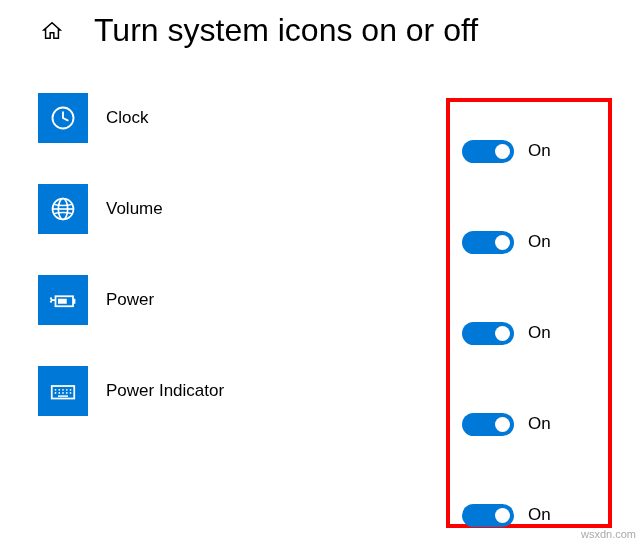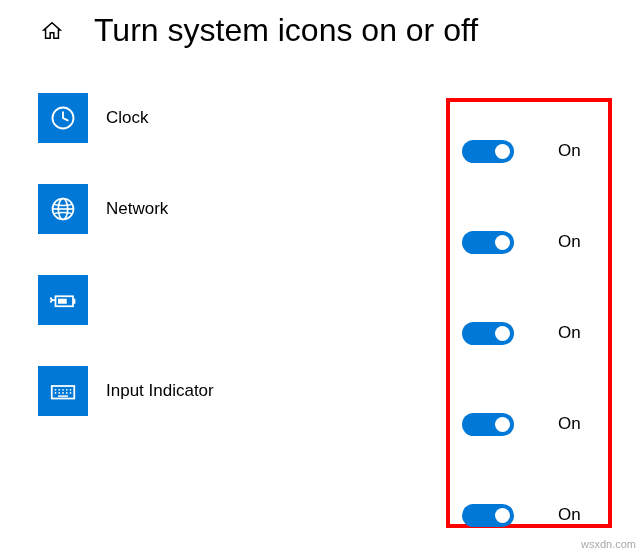--- a/index.html
+++ b/index.html
@@ -64,21 +64,20 @@
     height: 430px;
     border: 4px solid #ff0000;
     padding-top: 24px;
   }
   .toggle-row {
     display: flex;
     align-items: center;
     height: 50px;
     margin-bottom: 41px;
     padding-left: 12px;
-    gap: 30px;
   }
   .toggle {
     width: 52px;
     height: 23px;
     border-radius: 12px;
     background: #0078d7;
     position: relative;
     cursor: pointer;
     margin-right: 14px;
   }
@@ -91,21 +90,21 @@
     height: 15px;
     background: #fff;
     border-radius: 50%;
   }
   .toggle-label {
     font-size: 17px;
     color: #000;
   }
   .watermark {
     position: absolute;
-    bottom: 6px;
+    bottom: 16px;
     right: 8px;
     font-size: 11px;
     color: #aaa;
     font-family: Arial, sans-serif;
   }
 </style>
 </head>
 <body>
 
 <div class="header">
@@ -133,52 +132,53 @@
   <div class="row">
     <div class="tile">
       <svg width="28" height="28" viewBox="0 0 24 24">
         <circle cx="12" cy="12" r="9" fill="none" stroke="#fff" stroke-width="1.4"></circle>
         <ellipse cx="12" cy="12" rx="4" ry="9" fill="none" stroke="#fff" stroke-width="1.4"></ellipse>
         <line x1="3" y1="12" x2="21" y2="12" stroke="#fff" stroke-width="1.4"></line>
         <path d="M4 8 Q12 10 20 8" fill="none" stroke="#fff" stroke-width="1.2"></path>
         <path d="M4 16 Q12 14 20 16" fill="none" stroke="#fff" stroke-width="1.2"></path>
       </svg>
     </div>
-    <div class="label">Network</div>
+    <div class="label">Volume</div>
   </div>
 
   <div class="row">
     <div class="tile">
       <svg width="30" height="30" viewBox="0 0 24 24">
         <rect x="6" y="9" width="14" height="8" fill="none" stroke="#fff" stroke-width="1.4"></rect>
         <rect x="8" y="11" width="7" height="4" fill="#fff"></rect>
         <line x1="21" y1="11" x2="21" y2="15" stroke="#fff" stroke-width="1.8"></line>
         <path d="M6 12 L3 12 L2 10 M3 12 L2 14" fill="none" stroke="#fff" stroke-width="1.4"></path>
       </svg>
     </div>
+    <div class="label">Power</div>
   </div>
 
   <div class="row">
     <div class="tile">
       <svg width="30" height="30" viewBox="0 0 24 24">
         <rect x="3" y="8" width="18" height="10" fill="none" stroke="#fff" stroke-width="1.4"></rect>
         <circle cx="6" cy="11" r="0.7" fill="#fff"></circle>
           <circle cx="9" cy="11" r="0.7" fill="#fff"></circle>
           <circle cx="12" cy="11" r="0.7" fill="#fff"></circle>
           <circle cx="15" cy="11" r="0.7" fill="#fff"></circle>
           <circle cx="18" cy="11" r="0.7" fill="#fff"></circle>
         <circle cx="6" cy="13.5" r="0.7" fill="#fff"></circle>
           <circle cx="9" cy="13.5" r="0.7" fill="#fff"></circle>
           <circle cx="12" cy="13.5" r="0.7" fill="#fff"></circle>
           <circle cx="15" cy="13.5" r="0.7" fill="#fff"></circle>
           <circle cx="18" cy="13.5" r="0.7" fill="#fff"></circle>
         <rect x="8" y="15.5" width="8" height="1.2" fill="#fff"></rect>
       </svg>
     </div>
-    <div class="label">Input Indicator</div>
+    <div class="label">Power Indicator</div>
   </div>
 
 </div>
 
 <div class="toggle-col">
   <div class="toggle-row">
     <div class="toggle"></div>
     <div class="toggle-label">On</div>
   </div>
   <div class="toggle-row">

